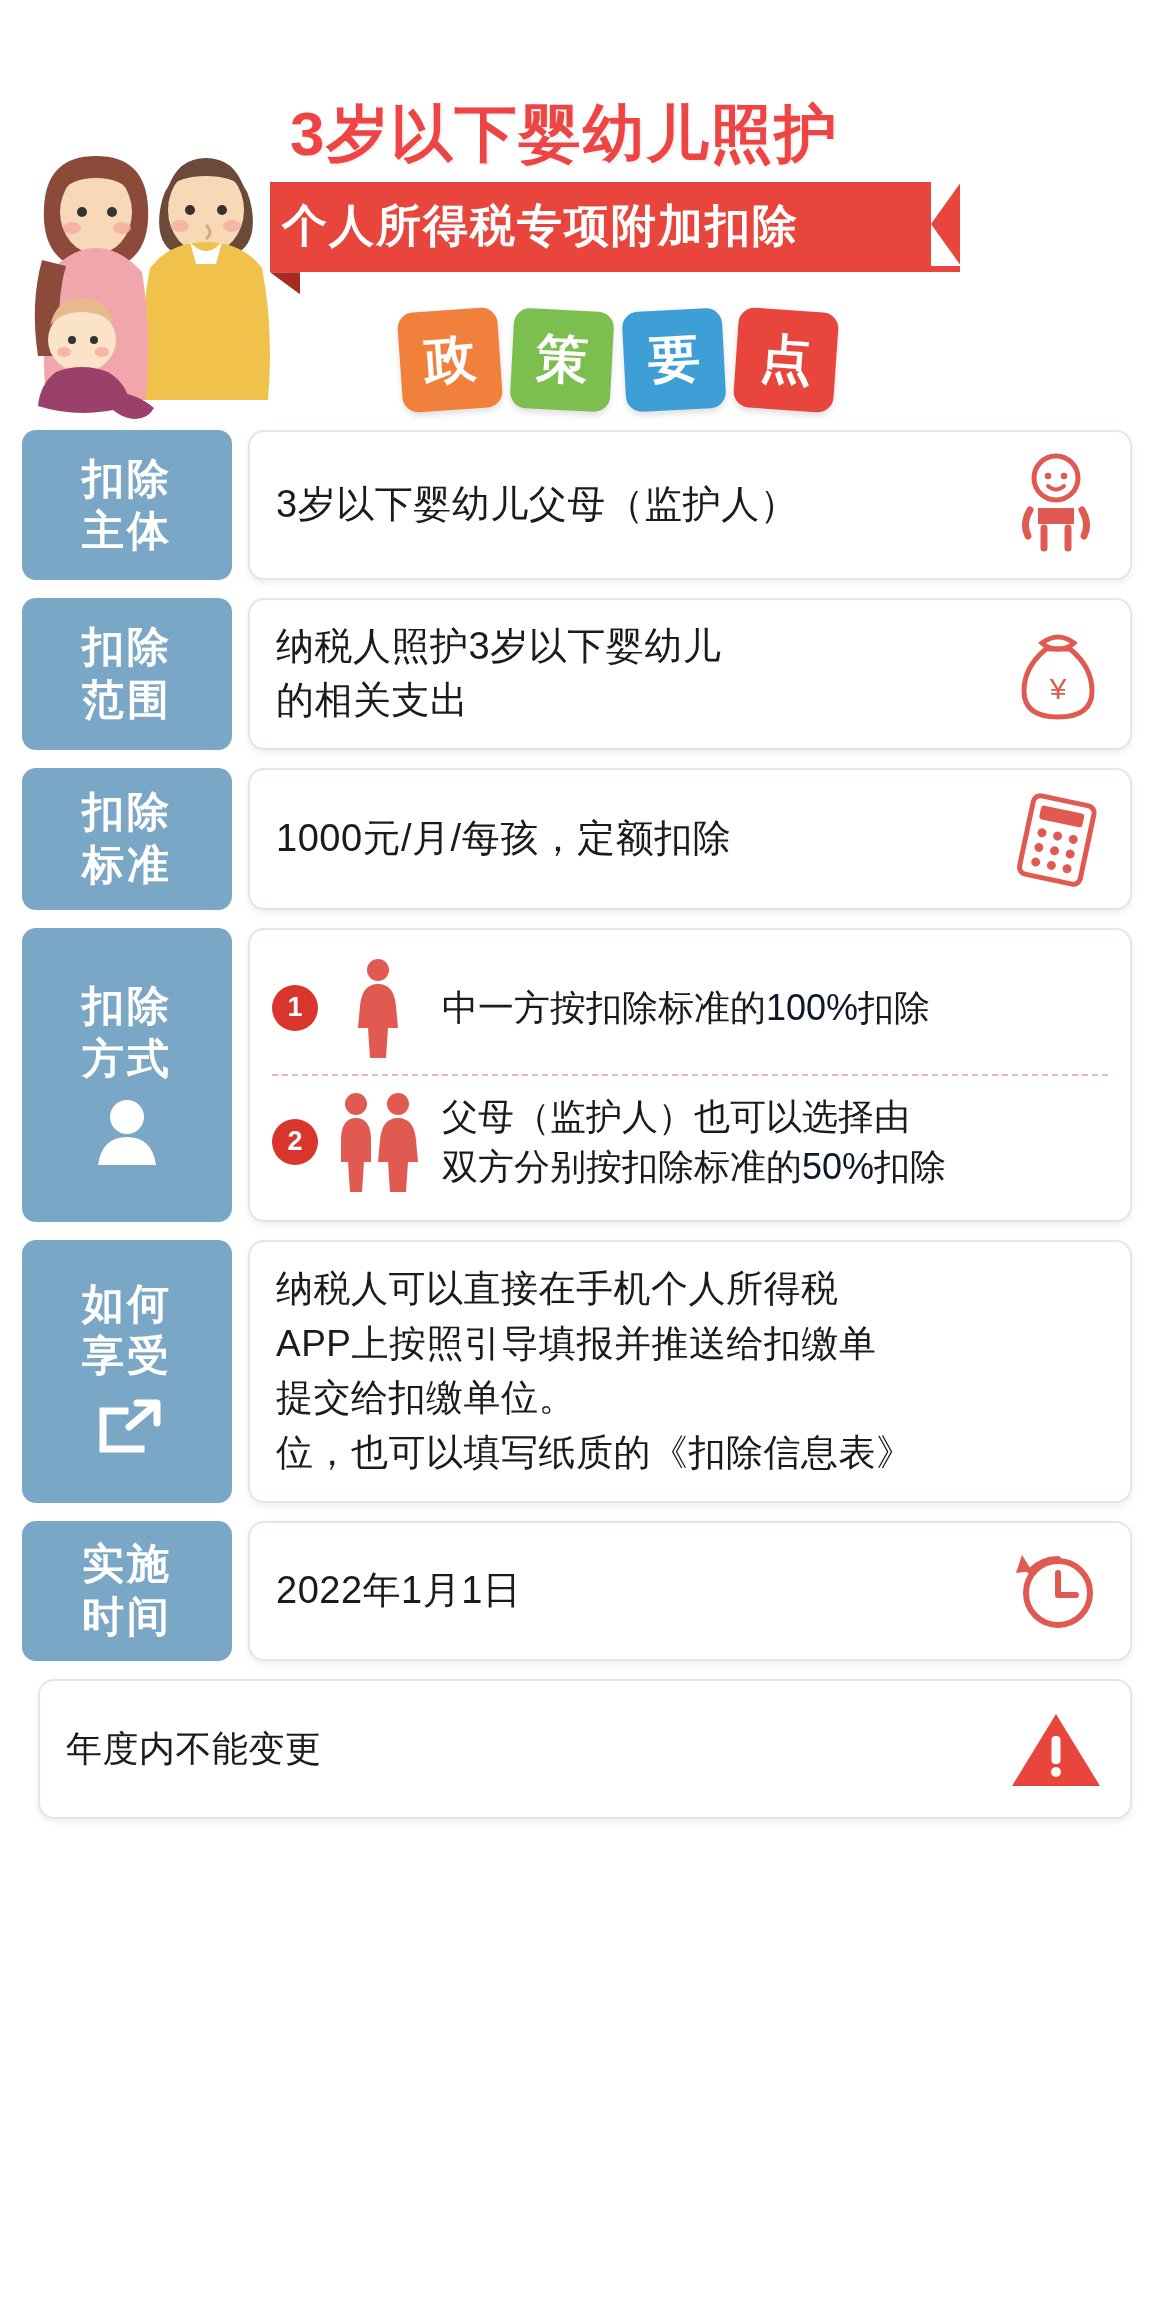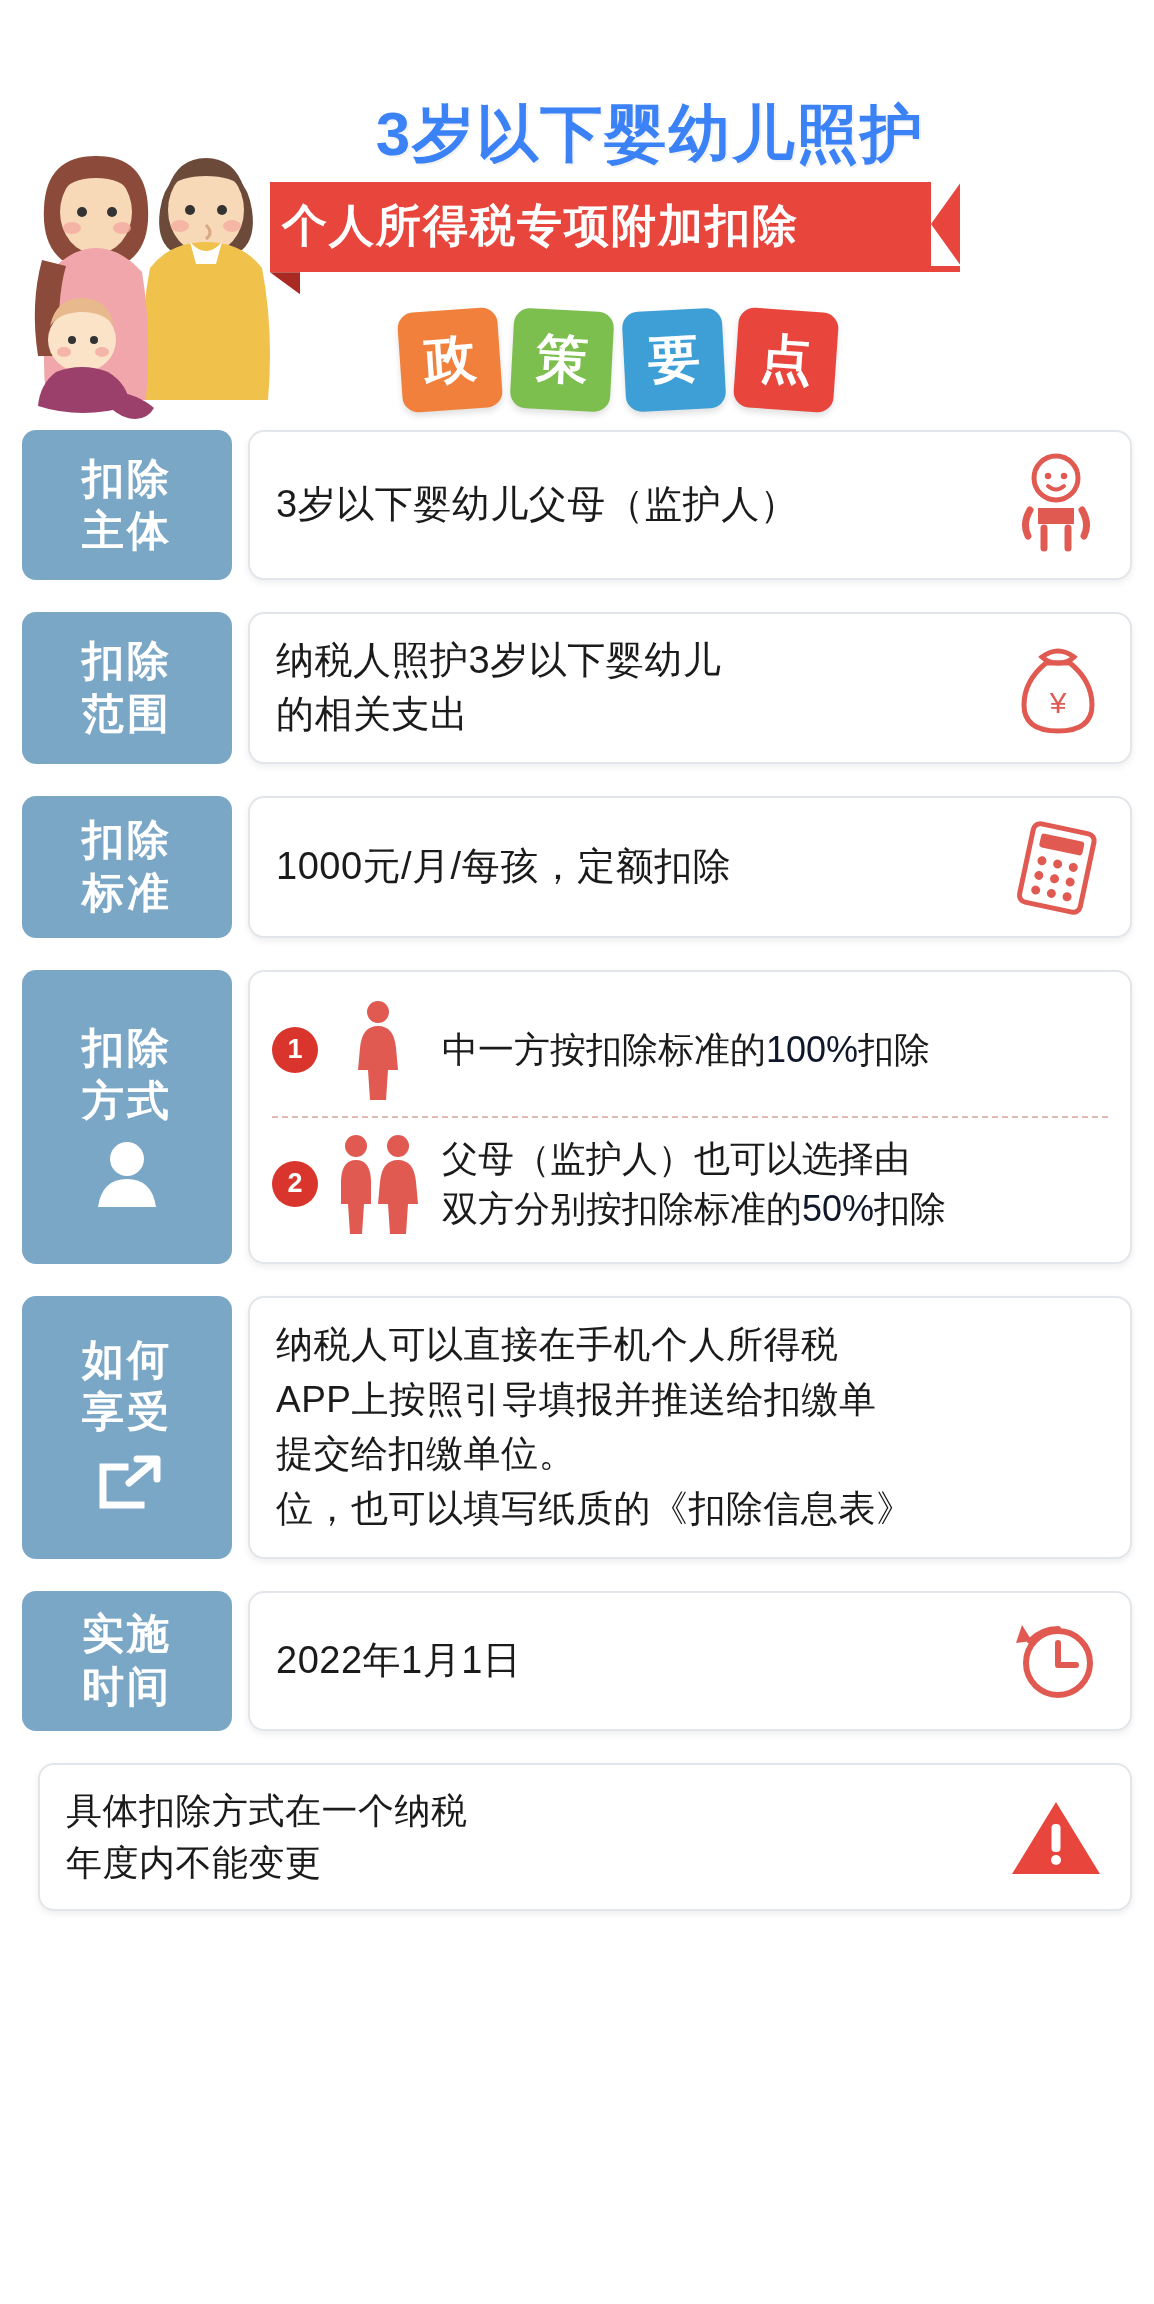--- a/index.html
+++ b/index.html
@@ -39,26 +39,26 @@
   }
 
   .title-banner {
     position: absolute;
     left: 270px;
     top: 100px;
     width: 740px;
   }
 
   .title-line1 {
-    color: #3b82f6;
+    color: #ef4444;
     font-size: 62px;
     font-weight: bold;
     letter-spacing: 2px;
     line-height: 1.1;
-    text-align: center;
+    text-align: left;
     padding-left: 20px;
     text-shadow: 2px 2px 0 rgba(0,0,0,0.05);
   }
 
   .ribbon {
     position: relative;
     margin-top: 14px;
     background: #e8453c;
     color: #ffffff;
     font-size: 45px;
@@ -116,21 +116,21 @@
   
   .rows {
     position: relative;
     padding: 0 22px;
     box-sizing: border-box;
   }
 
   .row {
     display: flex;
     align-items: stretch;
-    margin-bottom: 32px;
+    margin-bottom: 18px;
   }
 
   .row-label {
     position: relative;
     width: 210px;
     min-width: 210px;
     background: #7ba7c7;
     border-radius: 14px;
     color: #ffffff;
     display: flex;
@@ -466,21 +466,20 @@
             <path d="M18 26 q12 -12 28 -12" stroke="#e05a52" stroke-width="6" fill="none" stroke-linecap="round"></path>
             <path d="M10 10 l10 16 l-16 2z" fill="#e05a52"></path>
           </svg>
         </div>
       </div>
     </div>
 
     <div class="row note">
       <div class="row-body">
         <div class="body-text">
-          <div>具体扣除方式在一个纳税</div>
           <div>年度内不能变更</div>
         </div>
         <div class="body-icon">
           <svg width="96" height="86" viewBox="0 0 96 86">
             <path d="M48 8 L92 80 H4 Z" fill="#e8453c"></path>
             <rect x="43.5" y="30" width="9" height="28" rx="4" fill="#ffffff"></rect>
             <circle cx="48" cy="66" r="5" fill="#ffffff"></circle>
           </svg>
         </div>
       </div>

